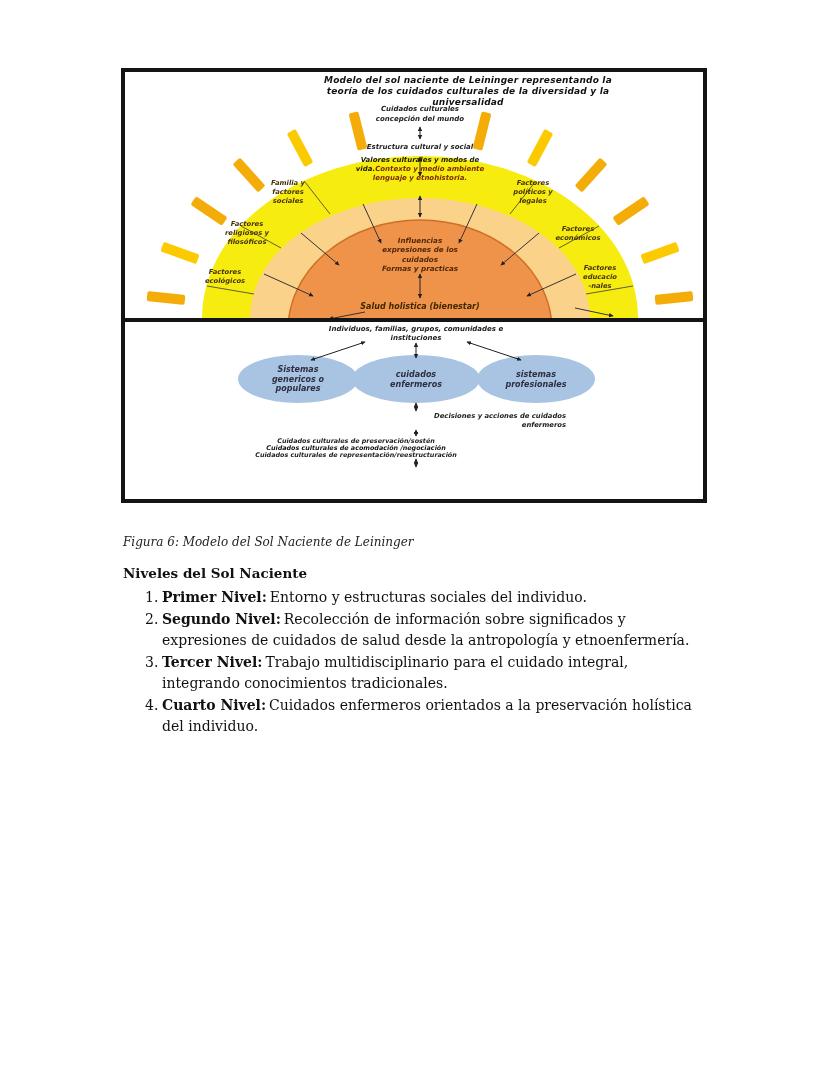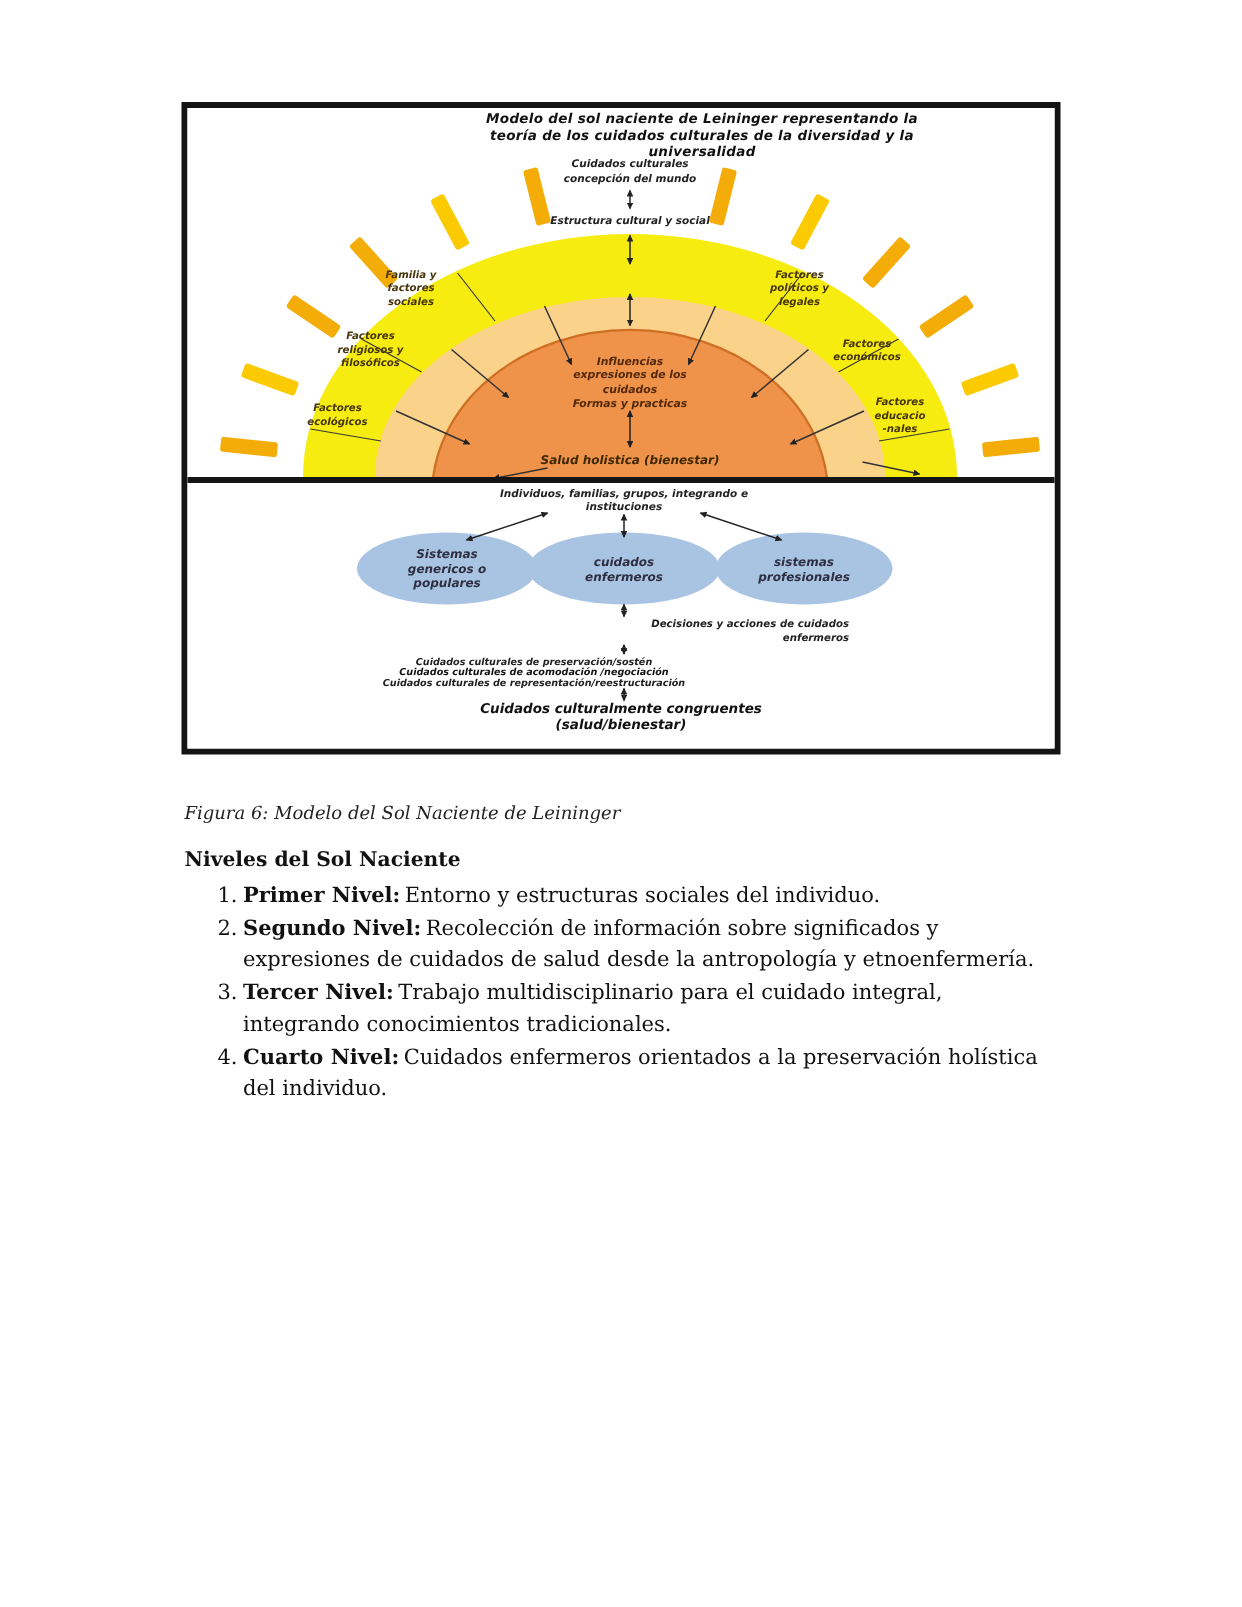--- a/index.html
+++ b/index.html
@@ -102,21 +102,24 @@
           <line x1="295" y1="202" x2="295" y2="226" marker-start="url(#ah1)" marker-end="url(#ah1)"></line>
         </g>
       </svg>
 
       <div class="lbl title" style="left:0;top:3px;width:686px;">Modelo del sol naciente de Leininger representando la
 teoría de los cuidados culturales de la diversidad y la
 universalidad</div>
       <div class="lbl small" style="left:195px;top:33px;width:200px;">Cuidados culturales
 concepción del mundo</div>
       <div class="lbl small" style="left:195px;top:71px;width:200px;">Estructura cultural y social</div>
-      <div class="lbl" style="left:104px;top:107px;width:90px;text-align:center;">Familia y
+      <div class="lbl values" style="left:204px;top:84px;width:182px;"><span>Valores culturales y modos de
+vida.</span><span class="ctx">Contexto y medio ambiente
+lenguaje y etnohistoria.</span></div>
+      <div class="lbl" style="left:118px;top:107px;width:90px;text-align:center;">Familia y
 factores
 sociales</div>
       <div class="lbl" style="left:72px;top:148px;width:100px;">Factores
 religiosos y
 filosóficos</div>
       <div class="lbl" style="left:52px;top:196px;width:96px;">Factores
 ecológicos</div>
       <div class="lbl" style="left:363px;top:107px;width:90px;">Factores
 políticos y
 legales</div>
@@ -145,36 +148,34 @@
         <g stroke="#222" stroke-width="1" fill="none">
           <line x1="291" y1="21" x2="291" y2="36" marker-start="url(#ah2)" marker-end="url(#ah2)"></line>
           <line x1="186" y1="38" x2="240" y2="20" marker-start="url(#ah2)" marker-end="url(#ah2)"></line>
           <line x1="342" y1="20" x2="396" y2="38" marker-start="url(#ah2)" marker-end="url(#ah2)"></line>
           <line x1="291" y1="81" x2="291" y2="89" marker-start="url(#ah2)" marker-end="url(#ah2)"></line>
           <line x1="291" y1="108" x2="291" y2="114" marker-start="url(#ah2)" marker-end="url(#ah2)"></line>
           <line x1="291" y1="137" x2="291" y2="145" marker-start="url(#ah2)" marker-end="url(#ah2)"></line>
         </g>
       </svg>
 
-      <div class="lbl indiv" style="left:141px;top:3px;width:300px;">Individuos, familias, grupos, integrando e
+      <div class="lbl indiv" style="left:141px;top:3px;width:300px;">Individuos, familias, grupos, comunidades e
 instituciones</div>
       <div class="lbl oval" style="left:115px;top:43px;width:116px;">Sistemas
 genericos o
 populares</div>
       <div class="lbl oval" style="left:229px;top:48px;width:124px;">cuidados
 enfermeros</div>
       <div class="lbl oval" style="left:353px;top:48px;width:116px;">sistemas
 profesionales</div>
       <div class="lbl deci" style="left:141px;top:90px;width:300px;">Decisiones y acciones de cuidados
 enfermeros</div>
       <div class="lbl care" style="top:116px;">Cuidados culturales de preservación/sostén</div>
       <div class="lbl care mid" style="top:123px;">Cuidados culturales de acomodación /negociación</div>
       <div class="lbl care" style="top:130px;">Cuidados culturales de representación/reestructuración</div>
-      <div class="lbl congru" style="left:139px;top:146px;width:300px;">Cuidados culturalmente congruentes
-(salud/bienestar)</div>
     </div>
   </div>
 
   <div class="caption">Figura 6: Modelo del Sol Naciente de Leininger</div>
   <div class="heading">Niveles del Sol Naciente</div>
 
   <div class="levels">
     <div class="li">
       <span class="num">1.</span><span class="lvl-name">Primer Nivel:</span><span class="lvl-desc">Entorno y estructuras sociales del individuo.</span>
     </div>

